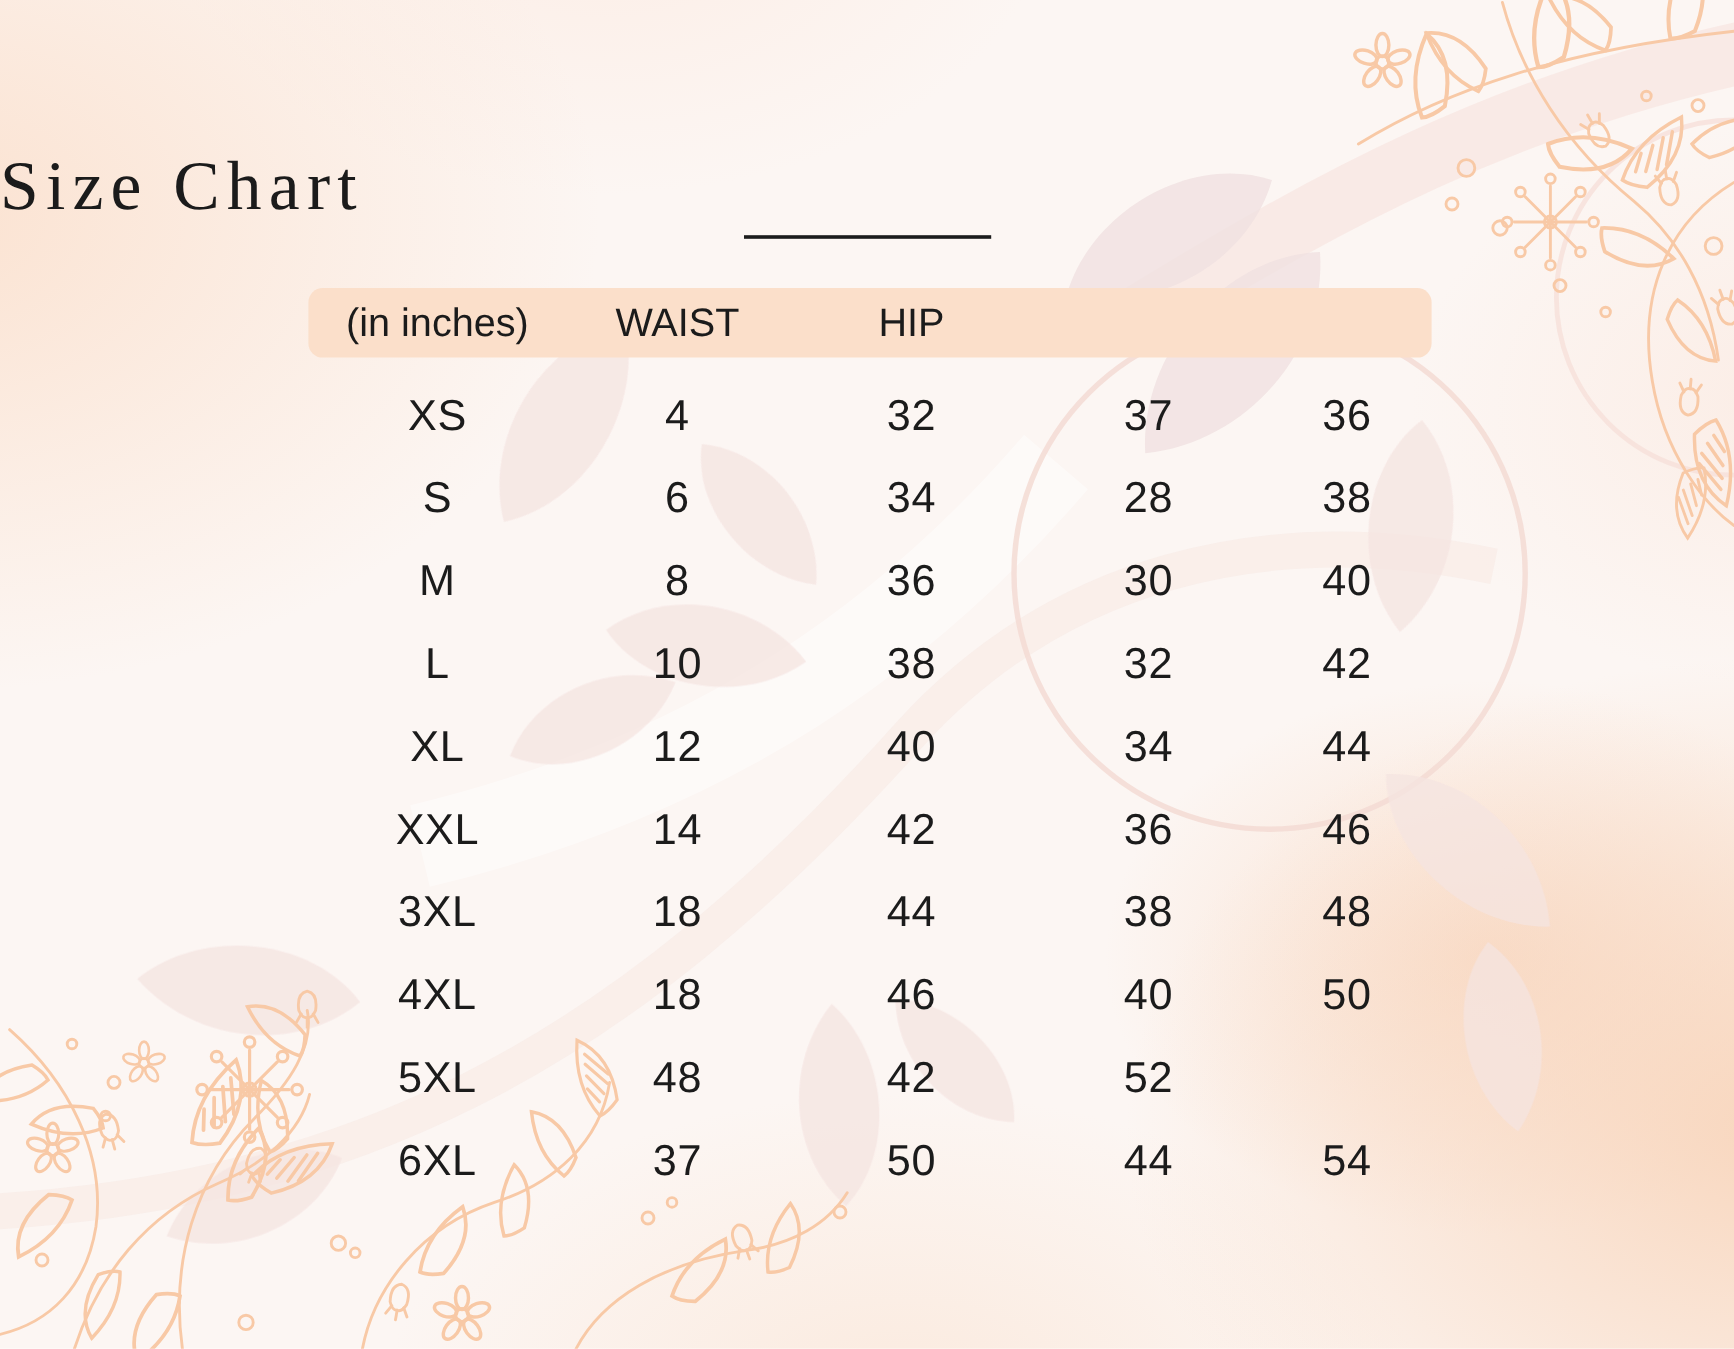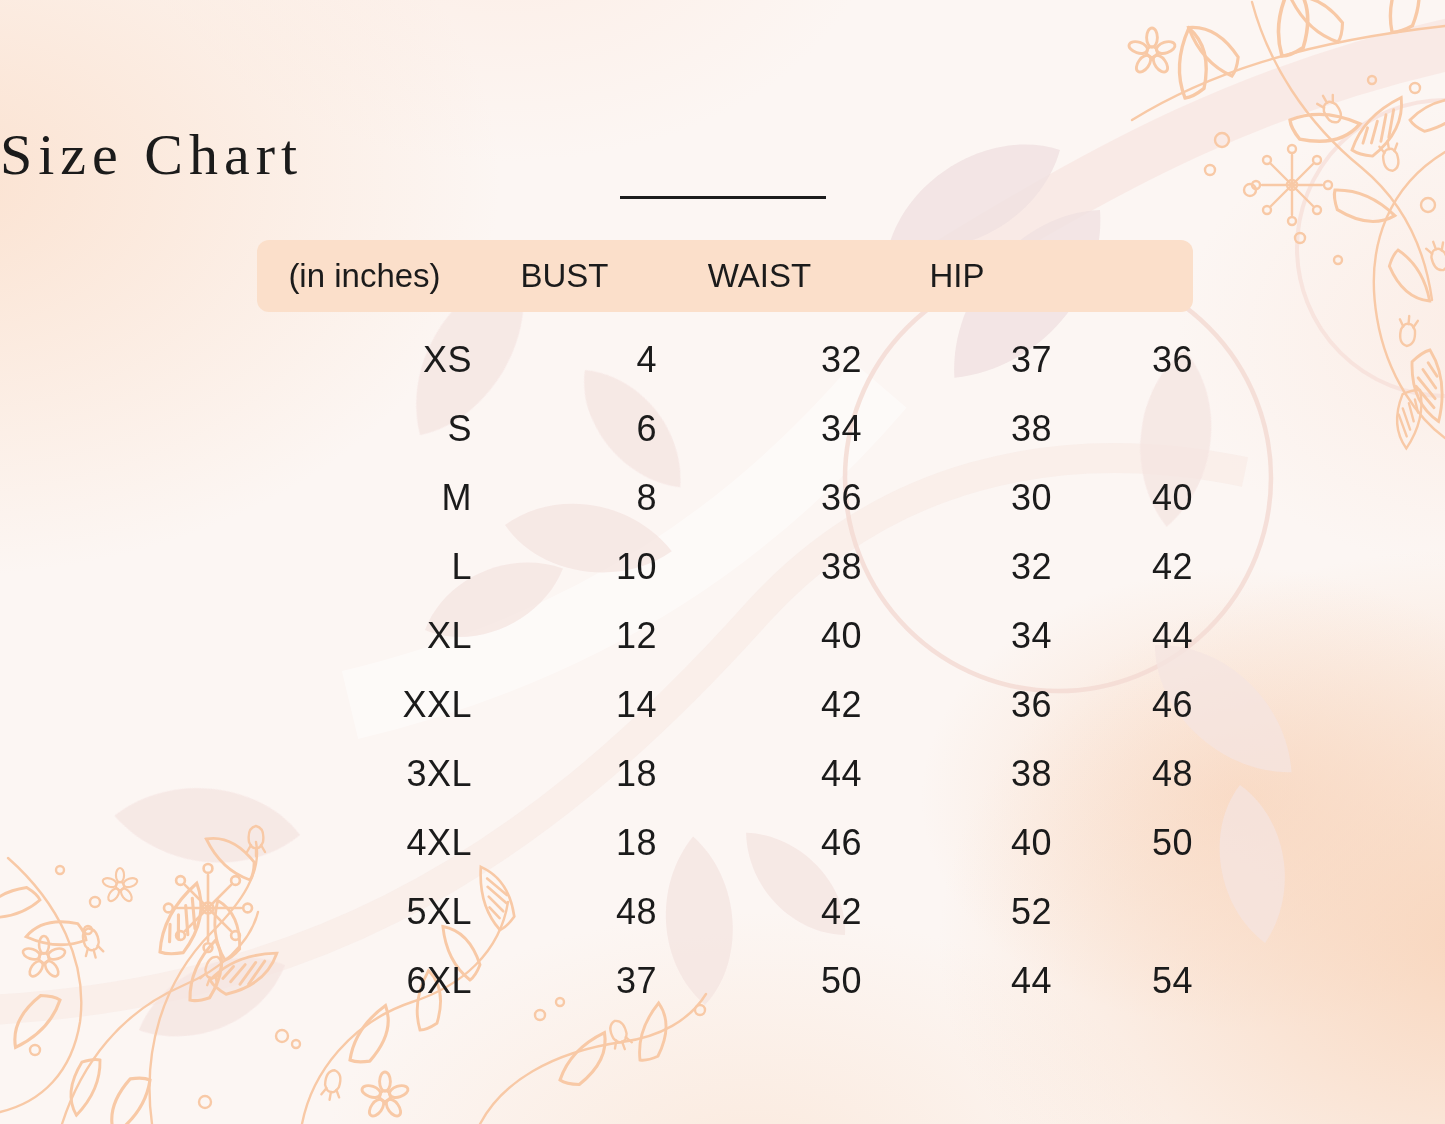--- a/index.html
+++ b/index.html
@@ -33,33 +33,33 @@
     color:var(--text,#1b1b1b);
   }
   .title-underline{
     position:absolute;z-index:2;
     top:196px;left:620px;width:206px;height:3px;
     background:var(--underline,#1c1c1c);
   }
   .size-table{position:absolute;z-index:2;left:257px;top:240px;width:936px;}
   .thead{
     display:grid;grid-template-columns:215px 185px 205px 190px 141px;
-    height:72px;align-items:center;
+    height:58px;align-items:center;
     background:var(--header-bg,#fbdfca);
     border-radius:12px;
     font-size:33px;
   }
   .thead span{text-align:center;}
   .tbody{margin-top:13px;}
   .trow{
     display:grid;grid-template-columns:215px 185px 205px 190px 141px;
     height:69px;align-items:center;
     font-size:36px;
   }
-  .trow span{text-align:right;letter-spacing:.5px;}
+  .trow span{text-align:center;letter-spacing:.5px;}
 </style>
 </head>
 <body>
 
 <div class="canvas">
 
   <svg class="bg" viewBox="0 0 1445 1124" xmlns="http://www.w3.org/2000/svg">
     <defs>
       <path id="lf" d="M0,0 Q12,-22 40,-30 Q40,-8 14,6 Q4,4 0,0 Z"></path>
       <g id="lfh">
@@ -217,36 +217,36 @@
         <circle cx="35" cy="1050" r="5"></circle>
     </g>
   </svg>
 
   <h1 class="title">Size Chart</h1>
   <div class="title-underline"></div>
 
   <div class="size-table">
     <div class="thead">
       <span>(in inches)</span>
-      <span>BUST</span>
       <span>WAIST</span>
       <span>HIP</span>
     </div>
     <div class="tbody">
       <div class="trow">
         <span>XS</span>
         <span>4</span>
         <span>32</span>
         <span>37</span>
         <span>36</span>
       </div>
       <div class="trow">
         <span>S</span>
         <span>6</span>
         <span>34</span>
+        <span>28</span>
         <span>38</span>
       </div>
       <div class="trow">
         <span>M</span>
         <span>8</span>
         <span>36</span>
         <span>30</span>
         <span>40</span>
       </div>
       <div class="trow">

